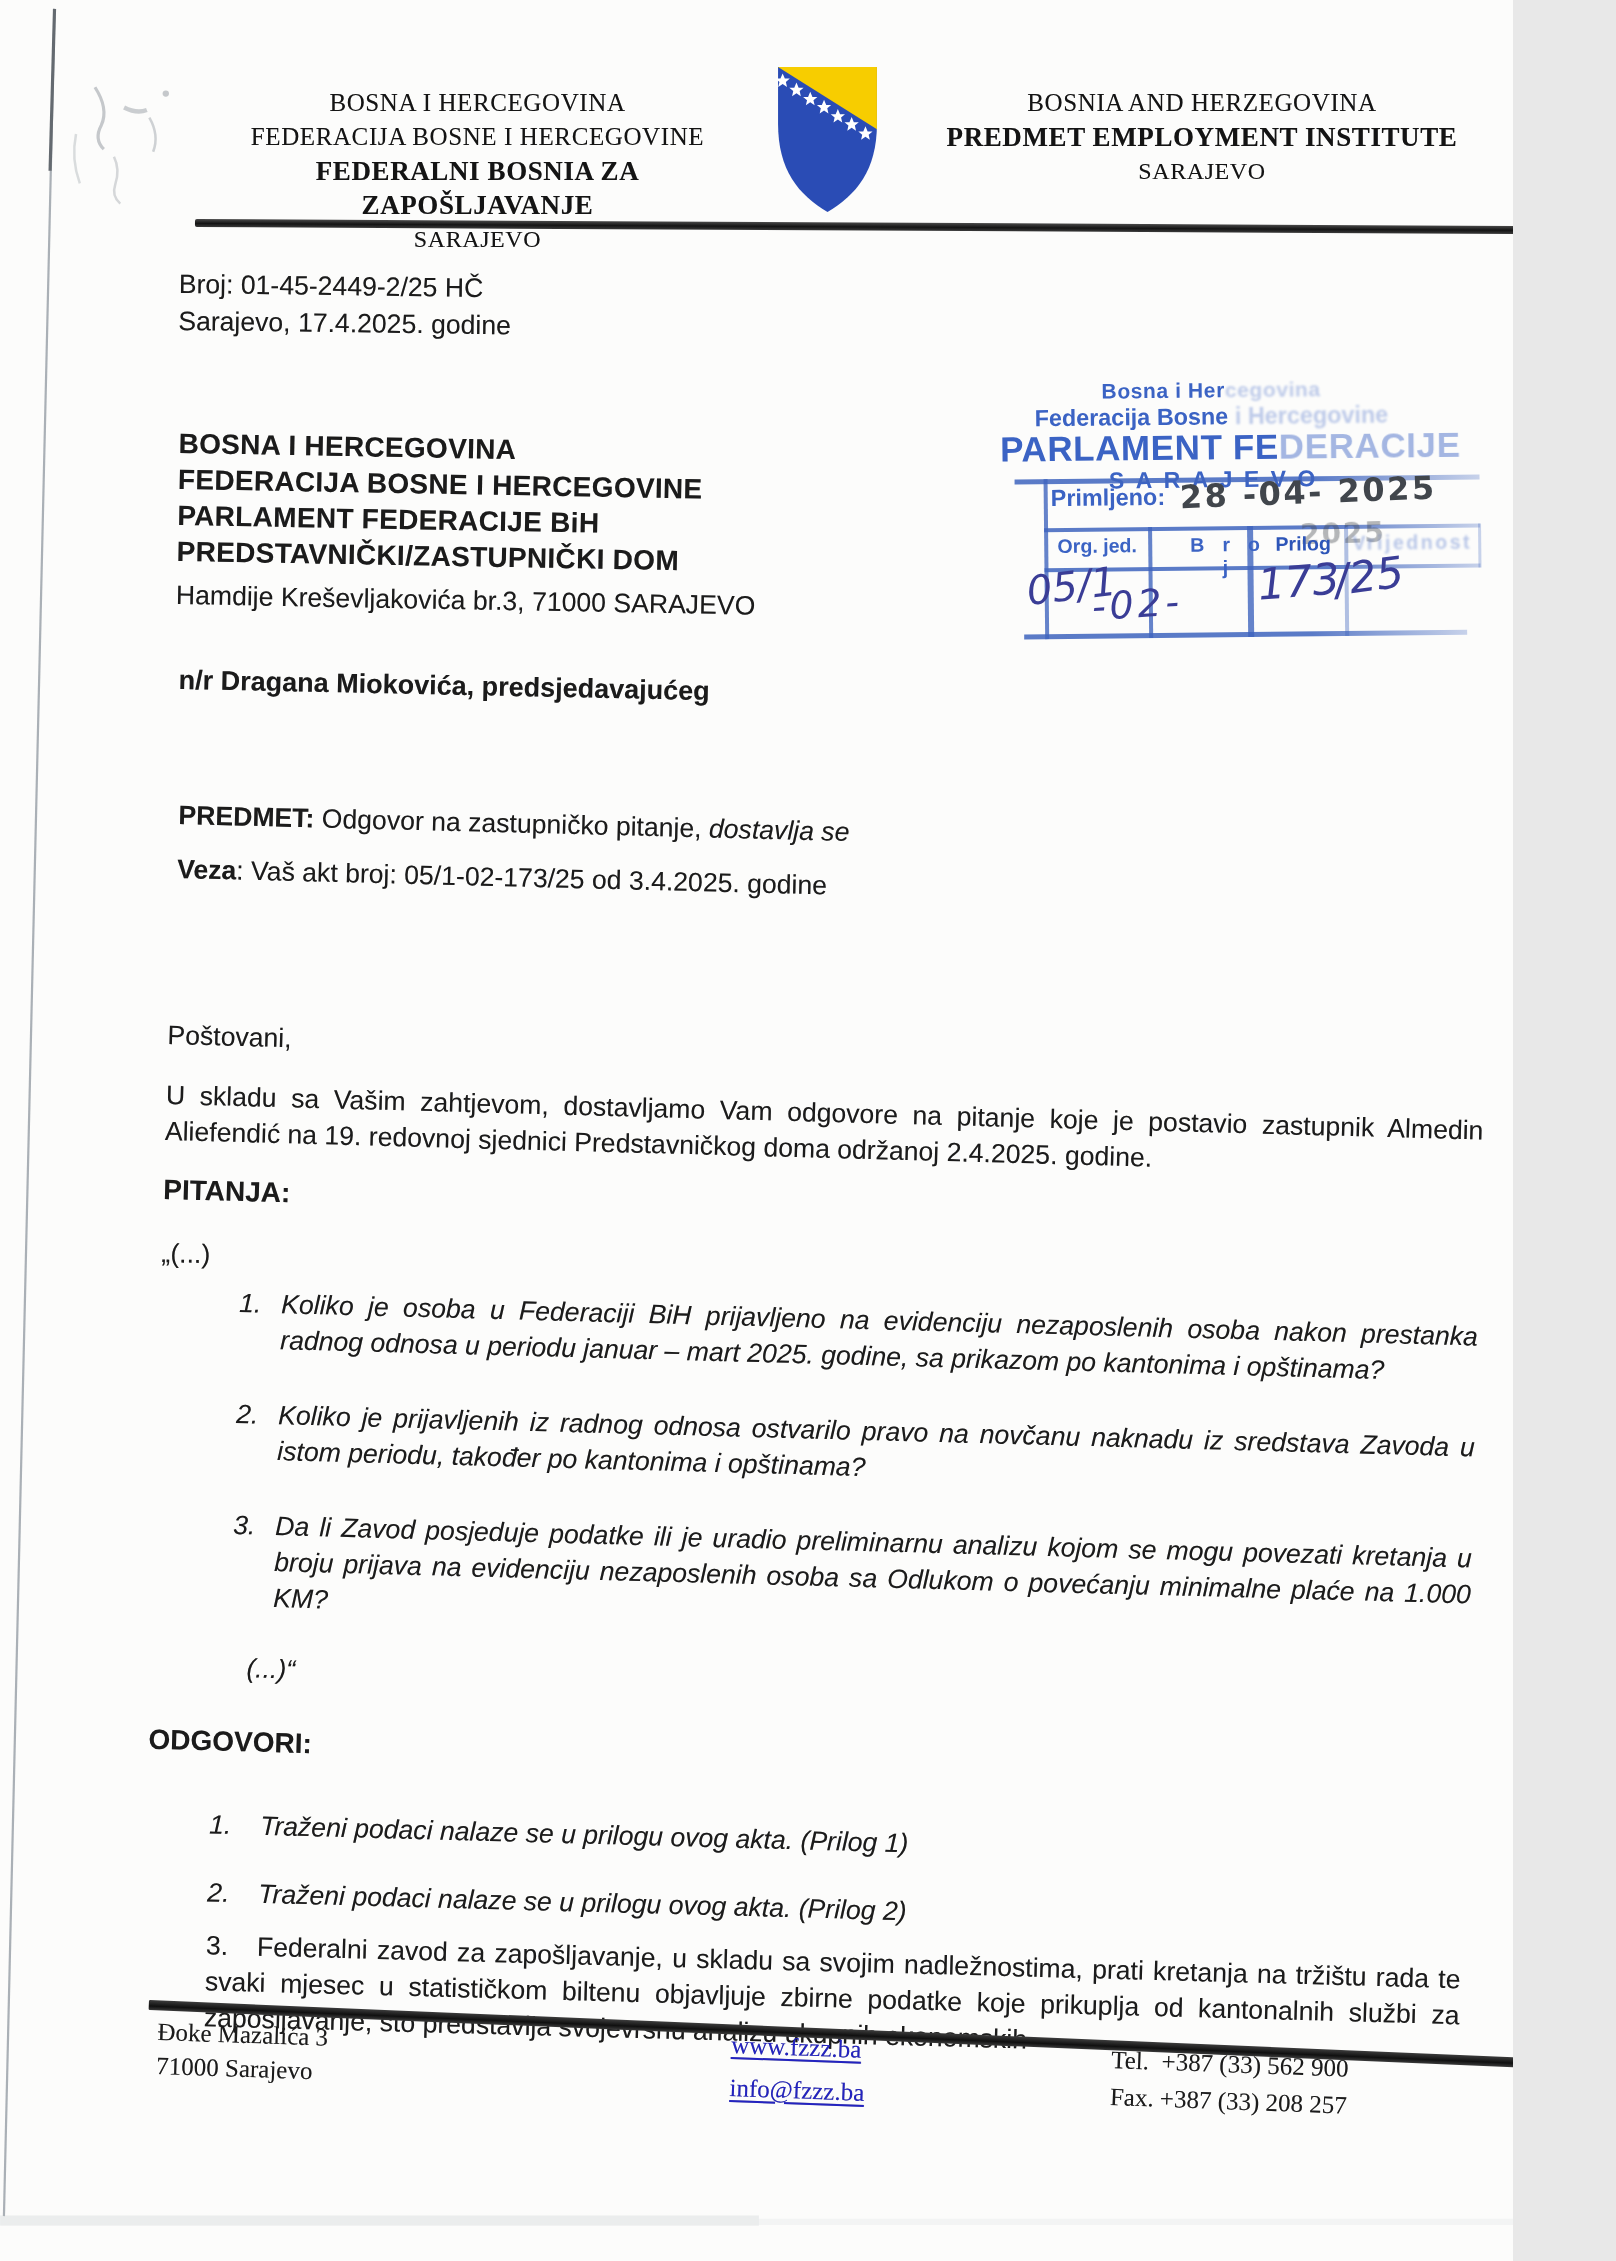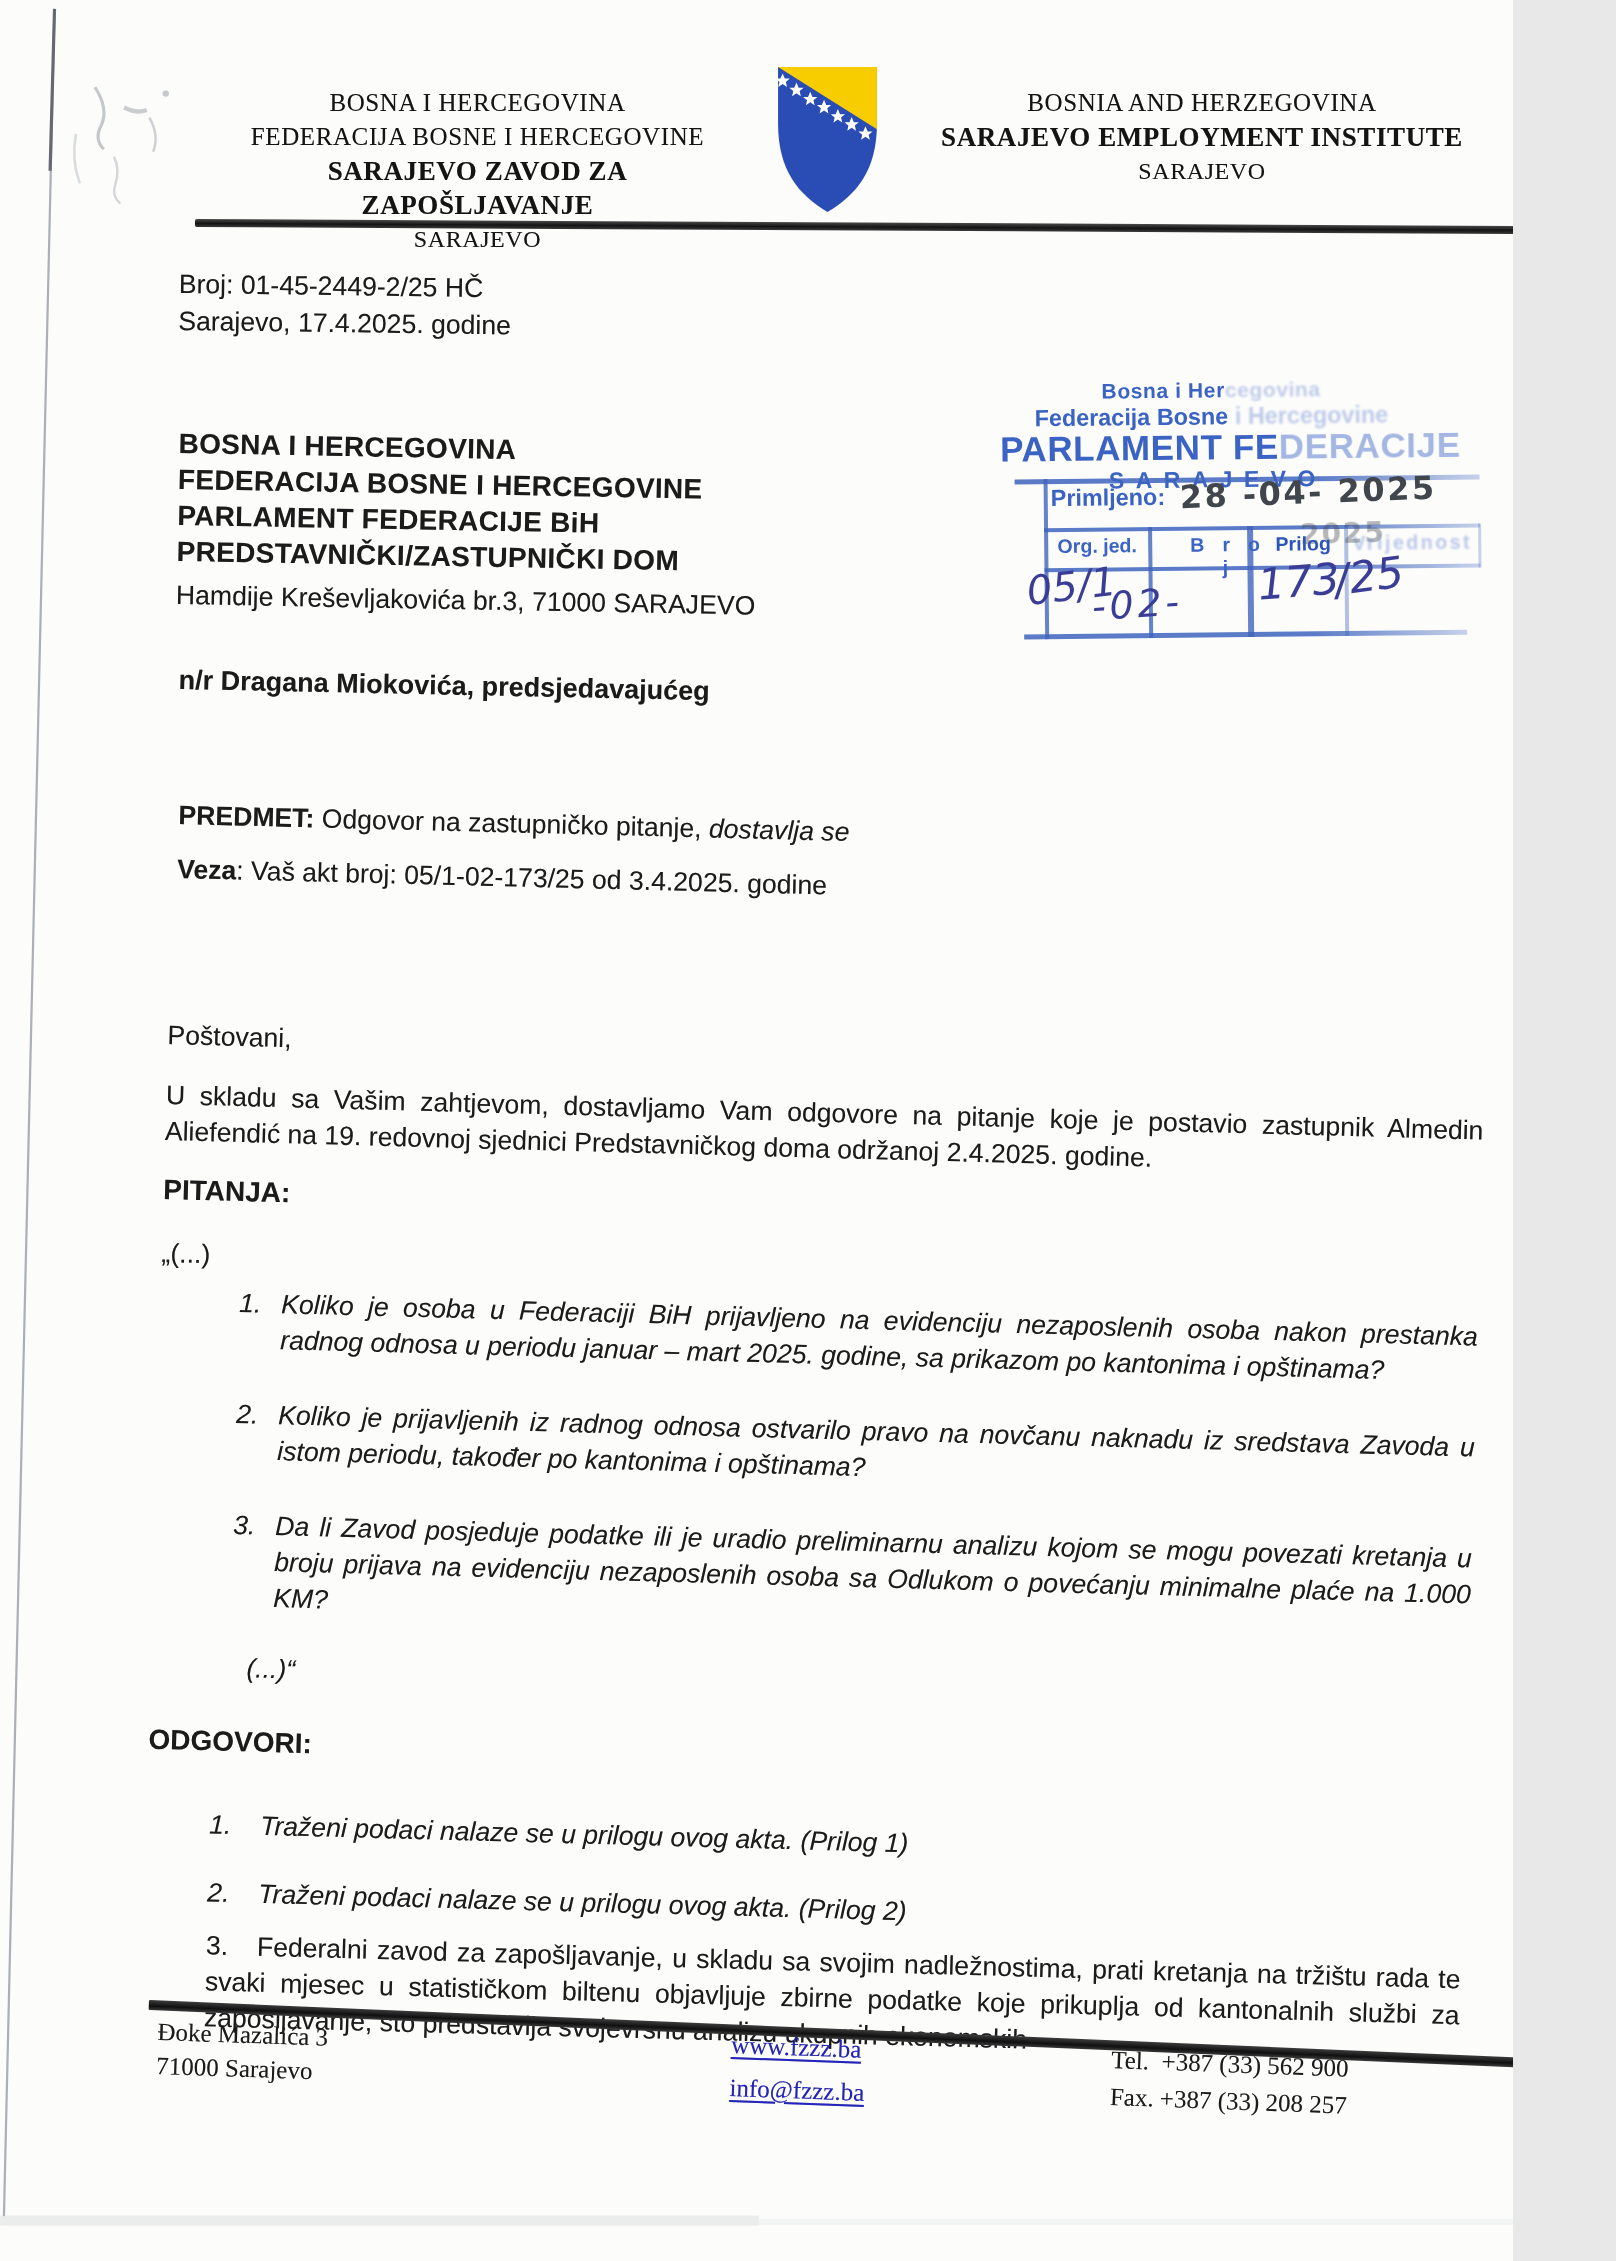--- a/index.html
+++ b/index.html
@@ -113,42 +113,42 @@
     <path d="M236,186 q16,28 6,54" stroke="#979da3" stroke-width="4" fill="none" opacity="0.45"></path>
     <path d="M120,212 q-8,40 6,78" stroke="#a6acb2" stroke-width="4" fill="none" opacity="0.4"></path>
     <path d="M180,248 q10,20 2,44 q-6,18 8,30" stroke="#9aa1a7" stroke-width="4" fill="none" opacity="0.4"></path>
     <rect x="0" y="3504" width="1200" height="16" fill="#b9bec3" opacity="0.25"></rect>
     <rect x="1200" y="3509" width="1357" height="10" fill="#c5cacf" opacity="0.15"></rect>
   </svg>
 
   <div class="lh-left">
     <div class="lh-l1">BOSNA I HERCEGOVINA</div>
     <div class="lh-l2">FEDERACIJA BOSNE I HERCEGOVINE</div>
-    <div class="lh-l3">SARAJEVO ZAVOD ZA ZAPOŠLJAVANJE</div>
+    <div class="lh-l3">FEDERALNI BOSNIA ZA ZAPOŠLJAVANJE</div>
     <div class="lh-l4">SARAJEVO</div>
   </div>
 
   <svg class="emblem" viewBox="0 0 100 132">
     <defs>
       <path id="st" d="M0,-6.5 L1.9,-2 L6.2,-2 L2.8,0.9 L3.8,5.3 L0,2.7 L-3.8,5.3 L-2.8,0.9 L-6.2,-2 L-1.9,-2 Z" fill="#ffffff"></path>
     </defs>
     <path d="M7,3 H93 V52 C93,93 75,114 50,129 C25,114 7,93 7,52 Z" fill="#2a4cb5"></path>
     <path d="M7,3 H93 V57 Z" fill="#f7cd00"></path>
     <use href="#st" x="11" y="15"></use>
     <use href="#st" x="23" y="23"></use>
     <use href="#st" x="35" y="31"></use>
     <use href="#st" x="47" y="38"></use>
     <use href="#st" x="59" y="46"></use>
     <use href="#st" x="71" y="53"></use>
     <use href="#st" x="83" y="61"></use>
   </svg>
 
   <div class="lh-right">
     <div class="lh-l1">BOSNIA AND HERZEGOVINA</div>
-    <div class="lh-l3">SARAJEVO EMPLOYMENT INSTITUTE</div>
+    <div class="lh-l3">PREDMET EMPLOYMENT INSTITUTE</div>
     <div class="lh-l4">SARAJEVO</div>
   </div>
 
   <div class="header-rule"></div>
 
   <div class="ref-block">
     <div>Broj: 01-45-2449-2/25 HČ</div>
     <div>Sarajevo, 17.4.2025. godine</div>
   </div>
 

